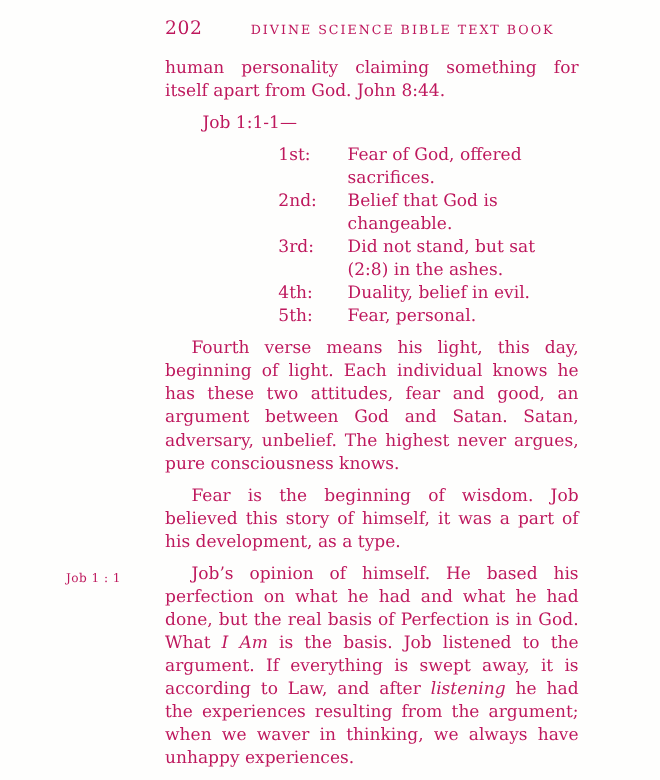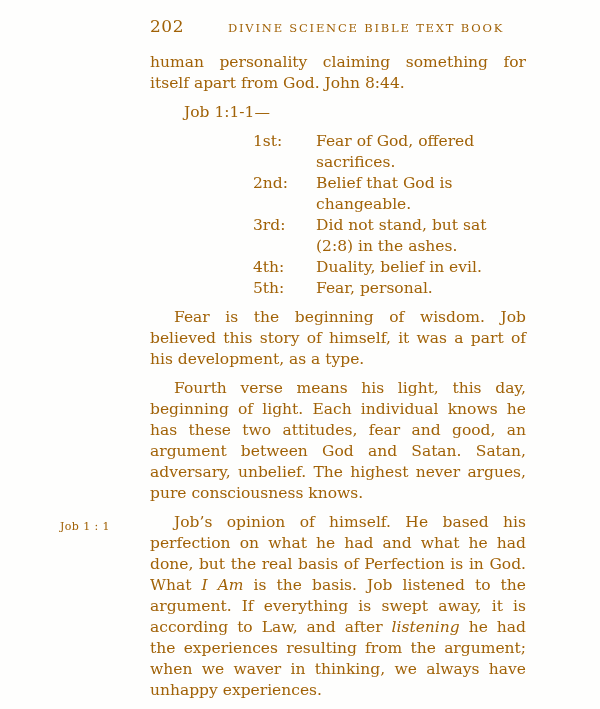--- a/index.html
+++ b/index.html
@@ -8,21 +8,21 @@
     background: #ffffff;
   }
   .page {
     width: 600px;
     height: 709px;
     background: #fefefdff;
     position: relative;
     box-sizing: border-box;
     padding: 16px 74px 0 150px;
     font-family: "DejaVu Serif", "Liberation Serif", serif;
-    color: #a16207;
+    color: #be185d;
     overflow: hidden;
   }
   .page-header {
     display: flex;
     align-items: baseline;
     line-height: 21px;
     margin-bottom: 13px;
   }
   .page-number {
     font-size: 17px;
@@ -114,23 +114,23 @@
       <div class="verse-row">
         <span class="verse-label">4th:</span>
         <span class="verse-text">Duality, belief in evil.</span>
       </div>
       <div class="verse-row">
         <span class="verse-label">5th:</span>
         <span class="verse-text">Fear, personal.</span>
       </div>
     </div>
 
+    <p class="indented">Fourth verse means his light, this day, beginning of light.  Each individual knows he has these two attitudes, fear and good, an argument between God and Satan.  Satan, adversary, unbelief.  The highest never argues, pure consciousness knows.</p>
+
     <p class="indented">Fear is the beginning of wisdom.  Job believed this story of himself, it was a part of his development, as a type.</p>
-
-    <p class="indented">Fourth verse means his light, this day, beginning of light.  Each individual knows he has these two attitudes, fear and good, an argument between God and Satan.  Satan, adversary, unbelief.  The highest never argues, pure consciousness knows.</p>
 
     <div class="para-block">
       <span class="margin-note">Job 1 : 1</span>
       <p class="indented"><span>Job’s opinion of himself.  He based his perfection on what he had and what he had done, but the real basis of Perfection is in God.  What </span><span class="italic">I Am</span><span> is the basis.  Job listened to the argument.  If everything is swept away, it is according to Law, and after </span><span class="italic">listening</span><span> he had the experiences resulting from the argument; when we waver in thinking, we always have unhappy experiences.</span></p>
     </div>
 
   </div>
 
 </div>
 

